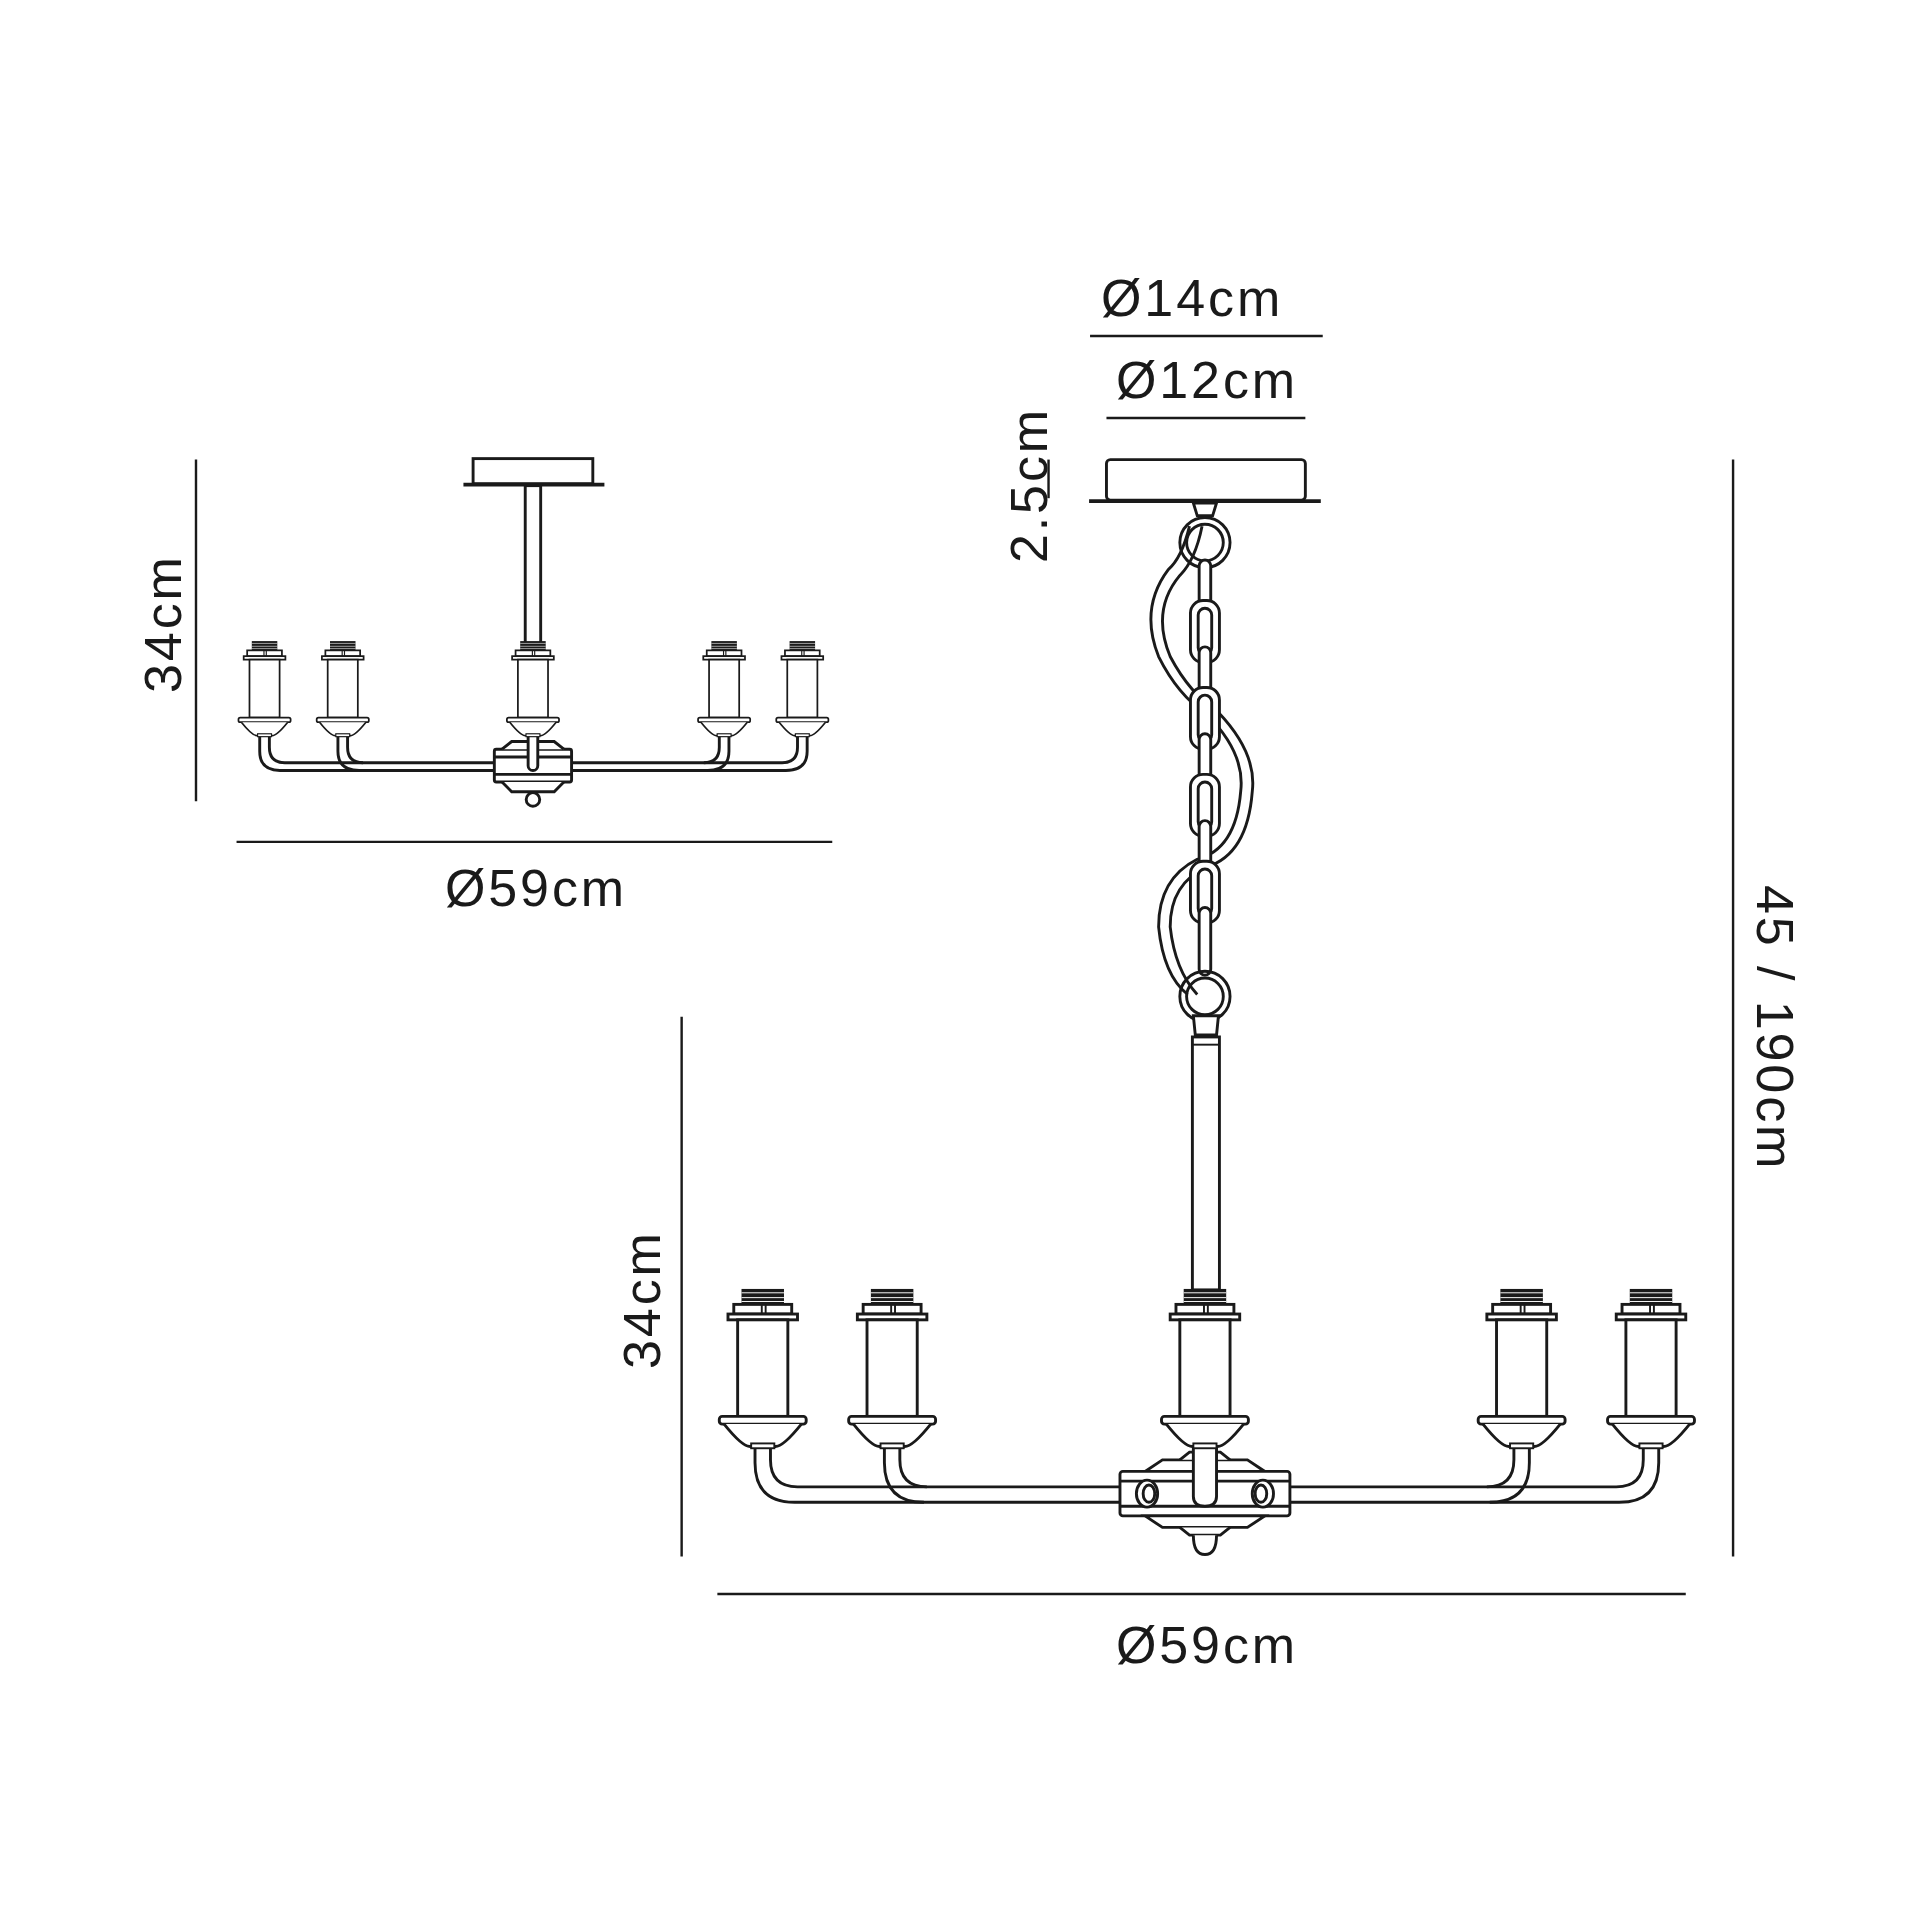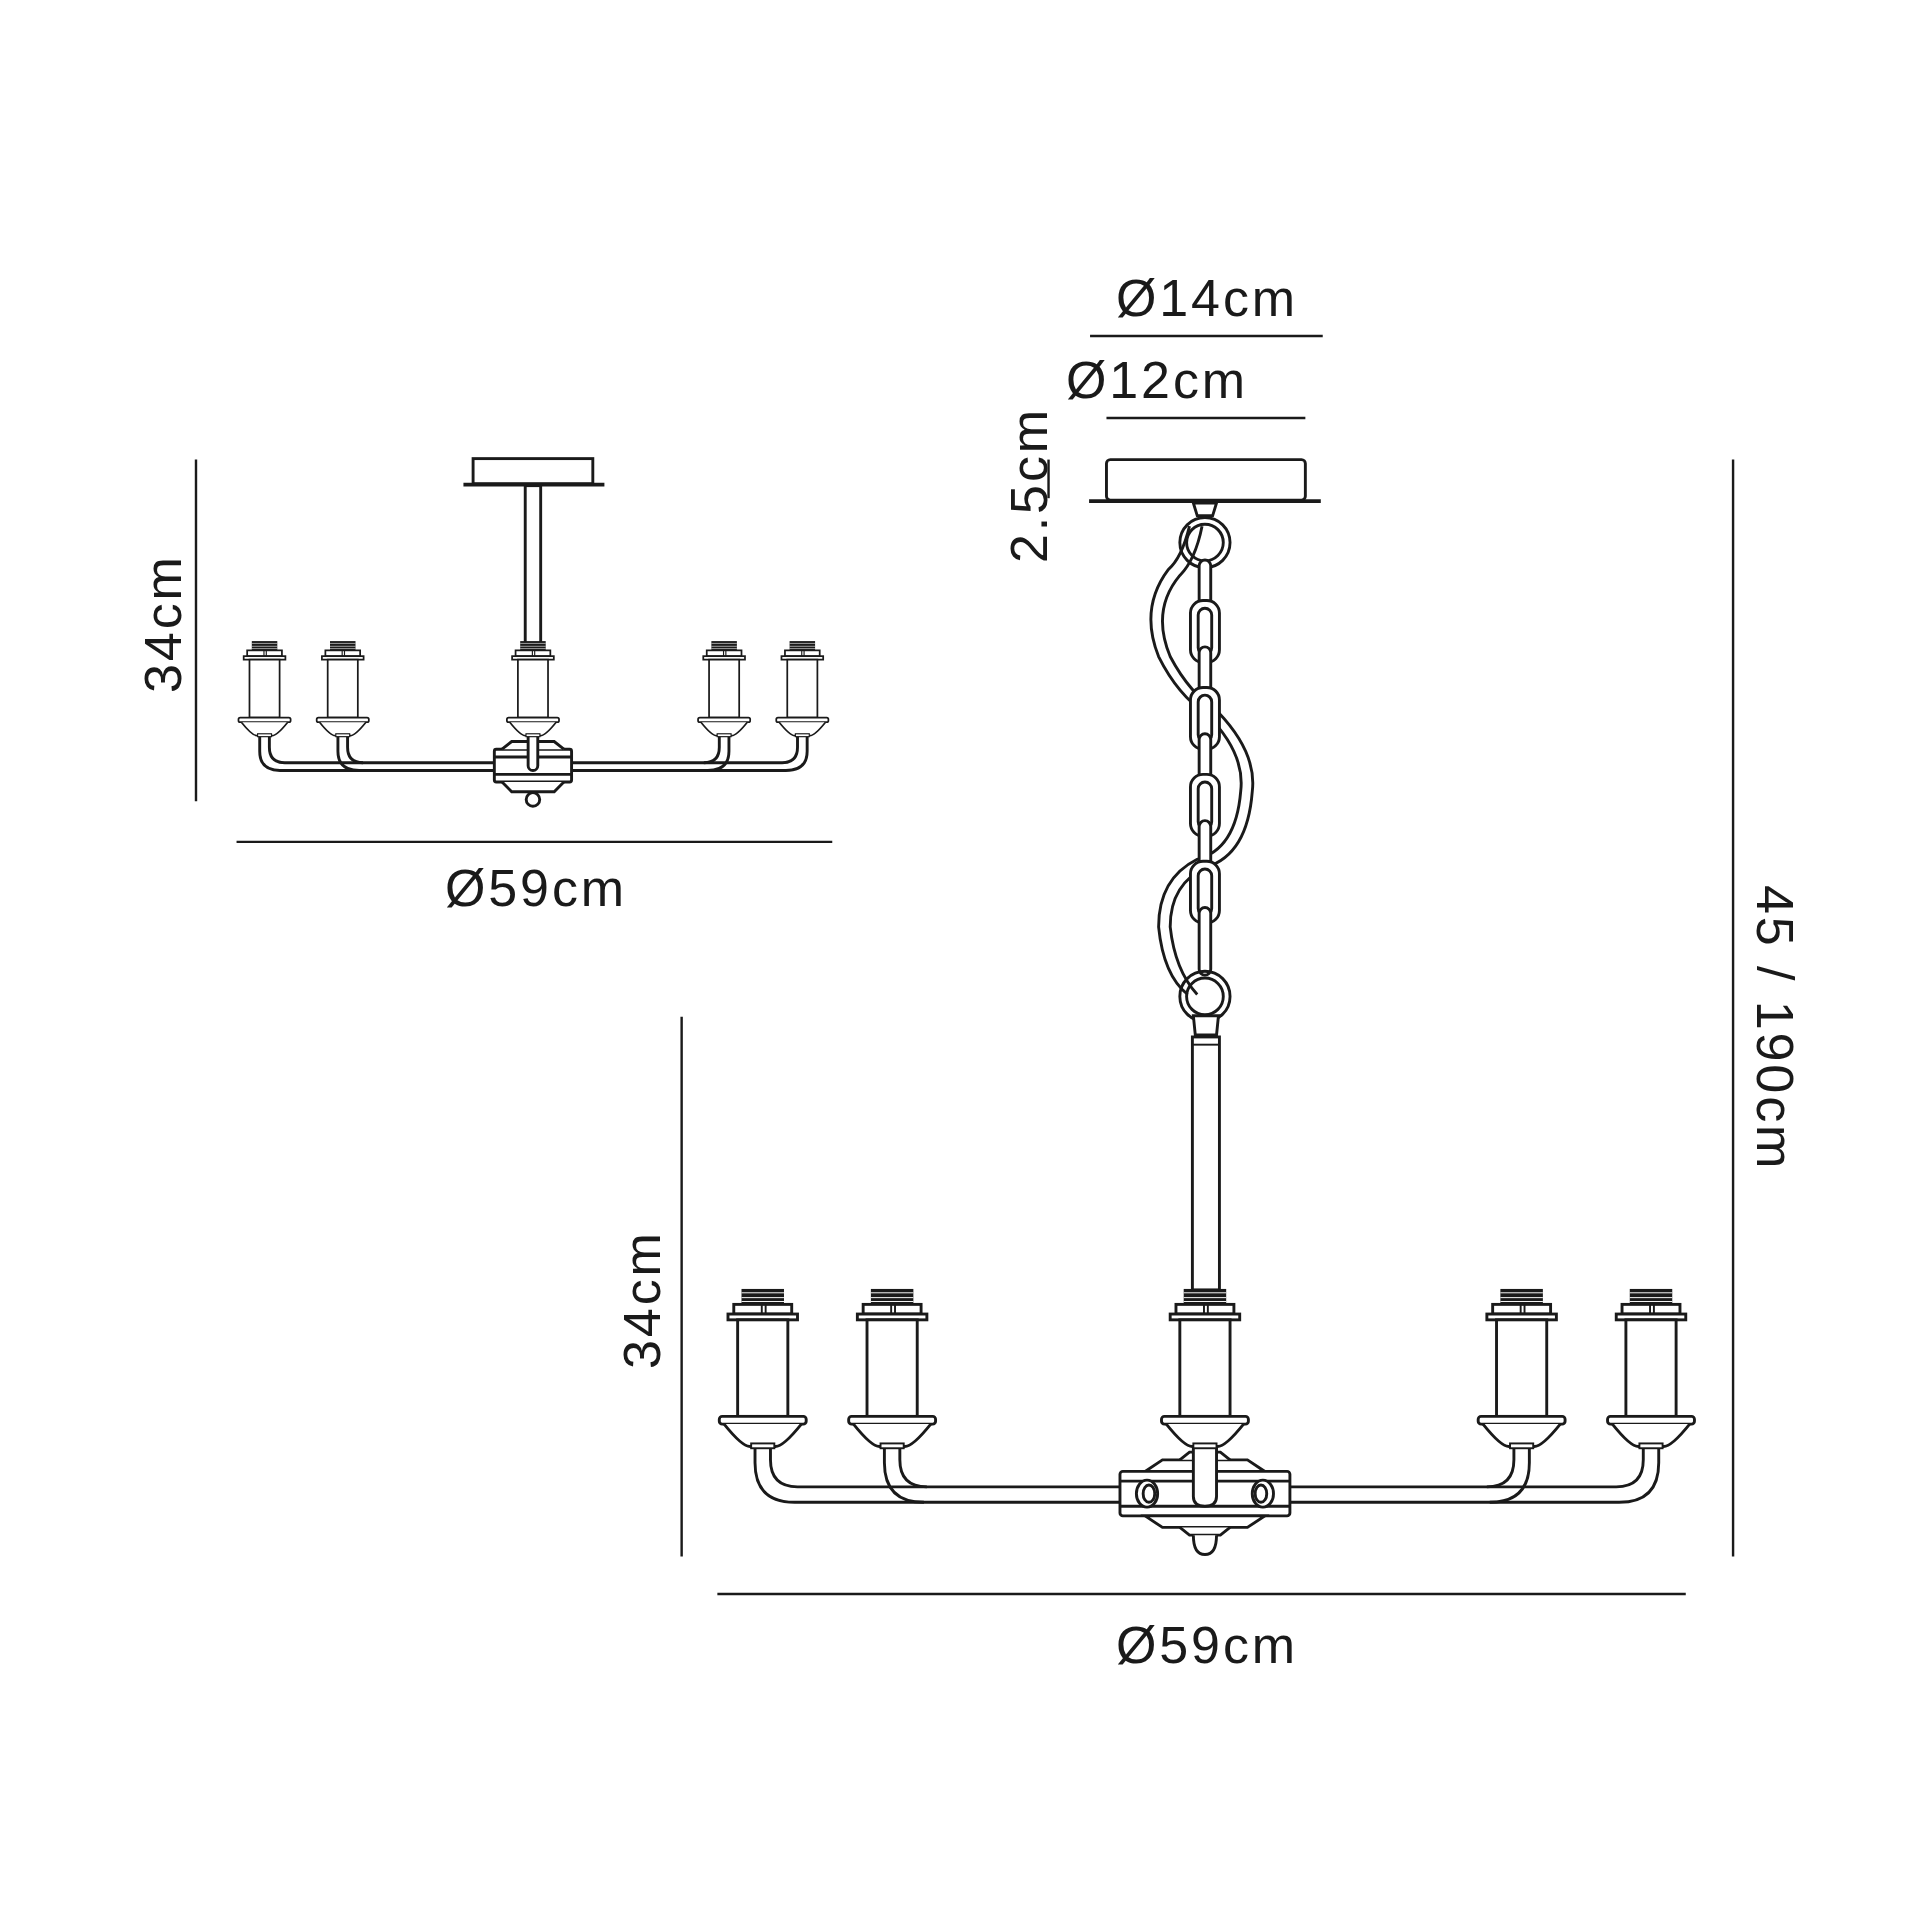--- a/index.html
+++ b/index.html
@@ -165,20 +165,20 @@
     <line x1="743" y1="1651" x2="1746" y2="1651" stroke="#1a1a1a" stroke-width="2.5"></line>
   </g>
 </svg>
 
 
 
 <div class="lbl rot-ccw" style="left:100px; top:604px; width:126px; height:52px; text-align:center;">34cm</div>
 <div class="lbl" style="left:430px; top:862px; width:212px; text-align:center;">Ø59cm</div>
 
 
-<div class="lbl" style="left:1101px; top:272px; width:212px; text-align:center;">Ø14cm</div>
-<div class="lbl" style="left:1051px; top:354px; width:212px; text-align:center;">Ø12cm</div>
+<div class="lbl" style="left:1101px; top:272px; width:212px; text-align:left;">Ø14cm</div>
+<div class="lbl" style="left:1101px; top:354px; width:212px; text-align:center;">Ø12cm</div>
 <div class="lbl rot-ccw" style="left:942px; top:459px; width:174px; height:52px; text-align:center;">2.5cm</div>
 <div class="lbl rot-cw" style="left:1635px; top:999px; width:280px; height:52px; text-align:center;">45 / 190cm</div>
 <div class="lbl rot-ccw" style="left:579px; top:1280px; width:126px; height:52px; text-align:center;">34cm</div>
 <div class="lbl" style="left:1101px; top:1619px; width:212px; text-align:center;">Ø59cm</div>
 </div>
 
 
 </body></html>

